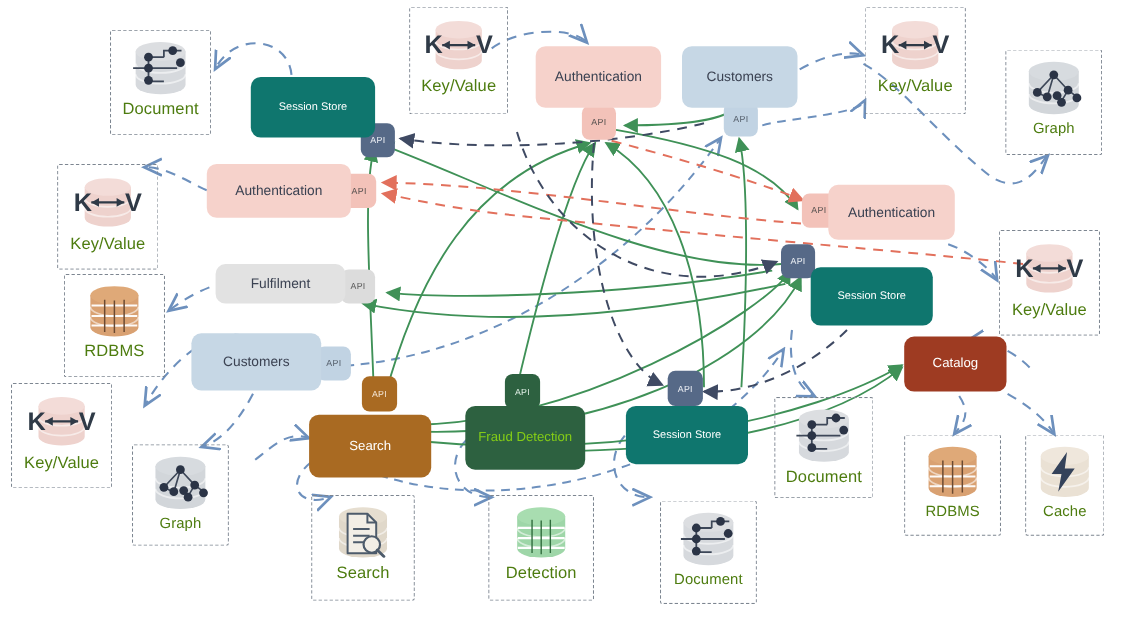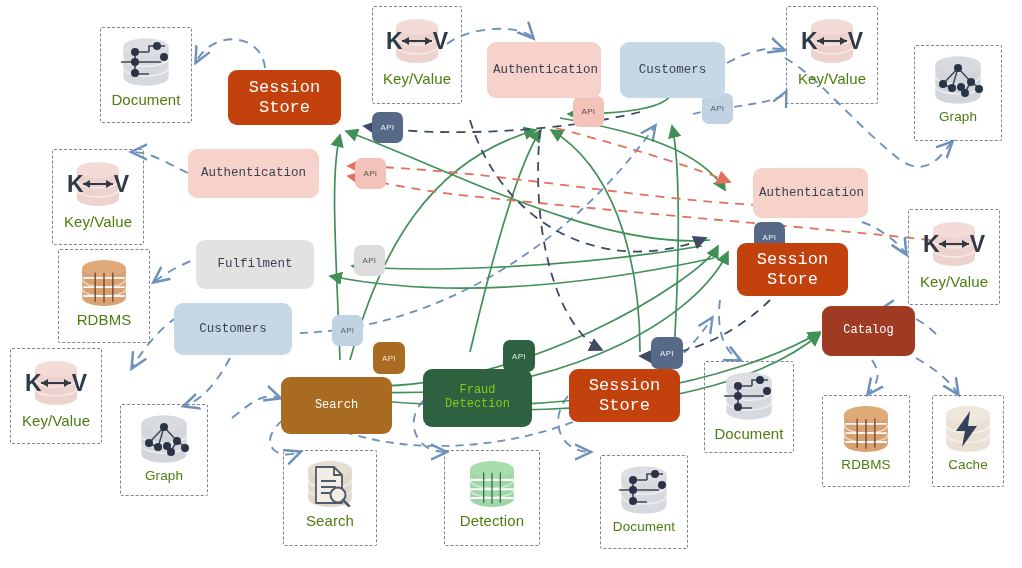--- a/index.html
+++ b/index.html
@@ -3,26 +3,26 @@
 <meta charset="utf-8">
 <style>
   html,body{margin:0;padding:0;background:#ffffff;}
   body{width:1022px;height:568px;overflow:hidden;font-family:"Liberation Sans",sans-serif;}
   #stage{position:relative;width:1022px;height:568px;background:#fff;}
   svg#wires{position:absolute;left:0;top:0;width:1022px;height:568px;overflow:visible;}
 
   
   .svc{position:absolute;border-radius:9px;display:flex;align-items:center;justify-content:center;
        text-align:center;line-height:1.15;z-index:6;box-sizing:border-box;padding:2px 6px;}
-  .svc .lbl{display:block;width:100%;font-family:Liberation Mono, monospace;}
+  .svc .lbl{display:block;width:100%;}
   .api{position:absolute;border-radius:7px;display:flex;align-items:center;justify-content:center;
-       font-size:8px;letter-spacing:.3px;z-index:5;box-sizing:border-box;margin-left:44px;}
+       font-size:8px;letter-spacing:.3px;z-index:5;box-sizing:border-box;}
 
   
-  .v-slate{background:#c2410c;color:#ffffff;font-size:17px;}
+  .v-slate{background:#0f766e;color:#ffffff;font-size:10px;}
   .v-slate-api{background:#566987;color:#eef1f6;}
   .v-pink{background:#f6d2cb;color:#3b4252;font-size:12.5px;}
   .v-pink-api{background:#f3c2b9;color:#56504f;}
   .v-blue{background:#c6d7e5;color:#3b4252;font-size:12.5px;}
   .v-blue-api{background:#c1d3e3;color:#56606c;}
   .v-grey{background:#e2e2e2;color:#3b4252;font-size:12.5px;}
   .v-grey-api{background:#dcdcdc;color:#5a5a5a;}
   .v-orange{background:#a96a22;color:#ffffff;font-size:12px;}
   .v-orange-api{background:#a96a22;color:#f4e6d6;}
   .v-green{background:#2d6140;color:#84cc16;font-size:12px;}
@@ -139,21 +139,21 @@
       </div>
       <div class="api v-blue-api" style="left: 658px; top: 93px; width: 31px; height: 31px;">API</div>
       <div class="svc v-blue" style="left: 620px; top: 42px; width: 105px; height: 56px;">
         <span class="lbl">Customers</span>
       </div>
       <div class="api v-pink-api" style="left: 729px; top: 176px; width: 31px; height: 31px;">API</div>
       <div class="svc v-pink" style="left: 753px; top: 168px; width: 115px; height: 50px;">
         <span class="lbl">Authentication</span>
       </div>
       <div class="api v-grey-api" style="left: 310px; top: 245px; width: 31px; height: 31px;">API</div>
-      <div class="svc v-grey" style="left: 196px; top: 240px; width: 118px; height: 49px;">
+      <div class="svc v-grey" style="left: 196px; top: 240px; width: 118px; height: 36px;">
         <span class="lbl">Fulfilment</span>
       </div>
       <div class="api v-slate-api" style="left: 710px; top: 222px; width: 31px; height: 31px;">API</div>
       <div class="svc v-slate" style="left: 737px; top: 243px; width: 111px; height: 53px;">
         <span class="lbl">Session Store</span>
       </div>
       <div class="api v-blue-api" style="left: 288px; top: 315px; width: 31px; height: 31px;">API</div>
       <div class="svc v-blue" style="left: 174px; top: 303px; width: 118px; height: 52px;">
         <span class="lbl">Customers</span>
       </div>

